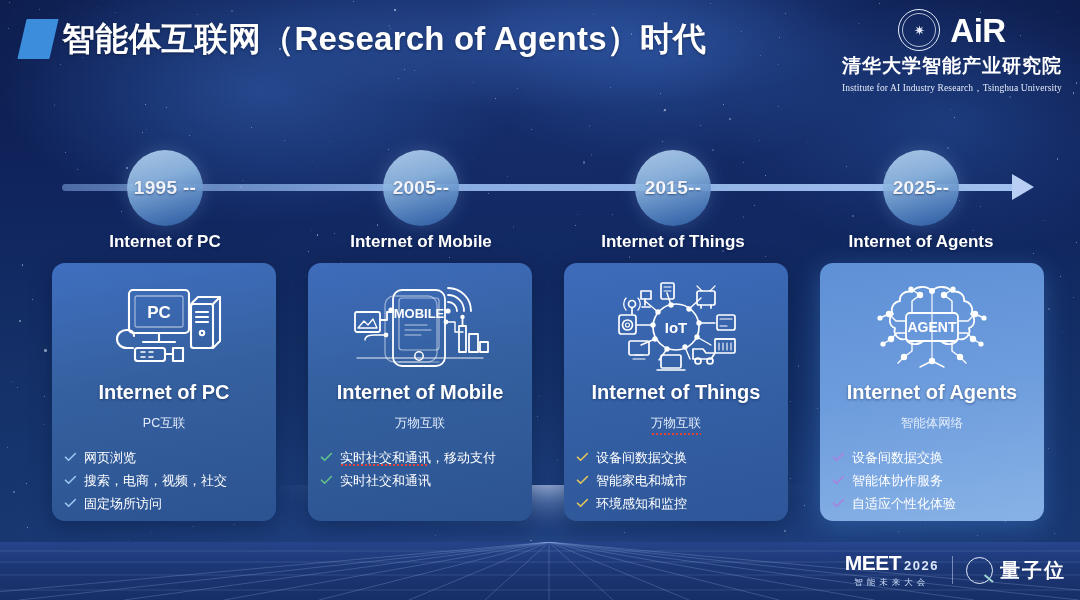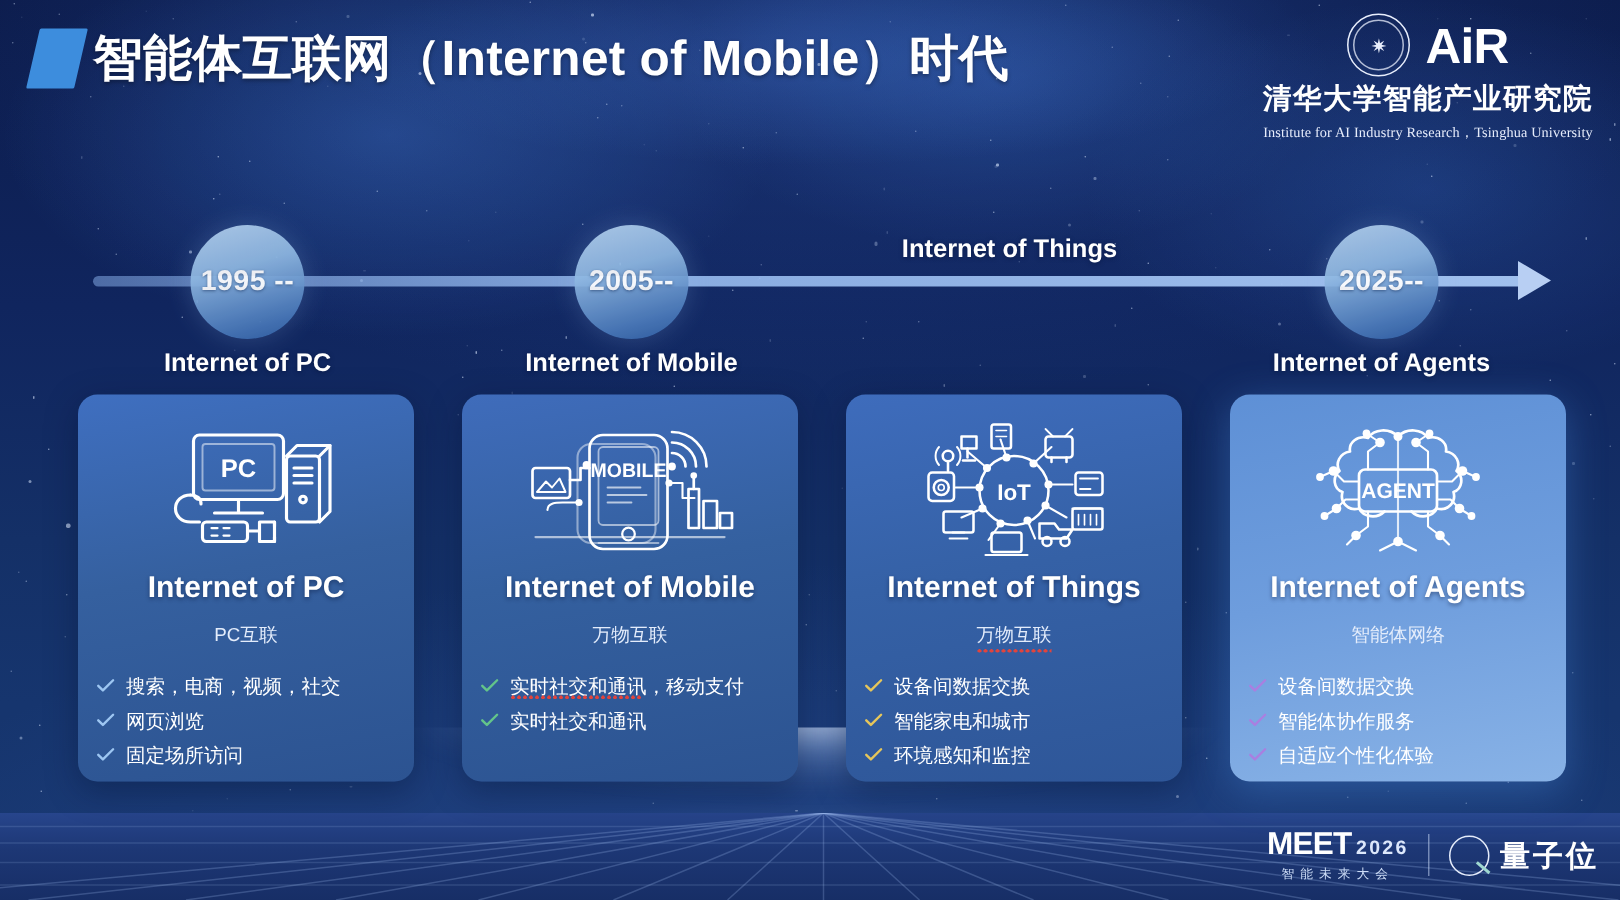--- a/index.html
+++ b/index.html
@@ -476,21 +476,21 @@
             <line x1="0" y1="20" x2="1400" y2="20"></line>
           <line x1="0" y1="33" x2="1400" y2="33"></line>
             <line x1="0" y1="48" x2="1400" y2="48"></line>
         </g>
       </svg>
     </div>
   </div>
 
   <div class="header">
     <div class="accent-bar"></div>
-    <div class="title">智能体互联网（Internet of Mobile）时代</div>
+    <div class="title">智能体互联网（Research of Agents）时代</div>
 
     <div class="logo">
       <div class="logo-row">
         <div class="logo-seal">
           <span class="star">✷</span>
         </div>
         <div class="logo-air">AiR</div>
       </div>
       <div class="logo-cn">清华大学智能产业研究院</div>
       <div class="logo-en">Institute for AI Industry Research，Tsinghua University</div>
@@ -507,20 +507,23 @@
       </div>
       <div class="tl-label">Internet of PC</div>
     </div>
     <div class="tl-node" style="left:336px">
       <div class="tl-circle">
         <span class="tl-year">2005--</span>
       </div>
       <div class="tl-label">Internet of Mobile</div>
     </div>
     <div class="tl-node" style="left:588px">
+      <div class="tl-circle">
+        <span class="tl-year">2015--</span>
+      </div>
       <div class="tl-label">Internet of Things</div>
     </div>
     <div class="tl-node" style="left:836px">
       <div class="tl-circle">
         <span class="tl-year">2025--</span>
       </div>
       <div class="tl-label">Internet of Agents</div>
     </div>
   </div>
 
@@ -552,29 +555,29 @@
       <div class="card-sub">
         <span>PC互联</span>
       </div>
       <ul class="bullets">
         <li>
           <span class="chk">
             <svg width="13" height="13" viewBox="0 0 13 13" fill="none">
                 <path d="M1.5 6.2L4.6 9.3 11.4 2.5" stroke="#9dc6f2" stroke-width="1.6" stroke-linecap="round" stroke-linejoin="round"></path>
               </svg>
           </span>
+          <span class="txt">网页浏览</span>
+        </li>
+        <li>
+          <span class="chk">
+            <svg width="13" height="13" viewBox="0 0 13 13" fill="none">
+                <path d="M1.5 6.2L4.6 9.3 11.4 2.5" stroke="#9dc6f2" stroke-width="1.6" stroke-linecap="round" stroke-linejoin="round"></path>
+              </svg>
+          </span>
           <span class="txt">搜索，电商，视频，社交</span>
-        </li>
-        <li>
-          <span class="chk">
-            <svg width="13" height="13" viewBox="0 0 13 13" fill="none">
-                <path d="M1.5 6.2L4.6 9.3 11.4 2.5" stroke="#9dc6f2" stroke-width="1.6" stroke-linecap="round" stroke-linejoin="round"></path>
-              </svg>
-          </span>
-          <span class="txt">网页浏览</span>
         </li>
         <li>
           <span class="chk">
             <svg width="13" height="13" viewBox="0 0 13 13" fill="none">
                 <path d="M1.5 6.2L4.6 9.3 11.4 2.5" stroke="#9dc6f2" stroke-width="1.6" stroke-linecap="round" stroke-linejoin="round"></path>
               </svg>
           </span>
           <span class="txt">固定场所访问</span>
         </li>
       </ul>

